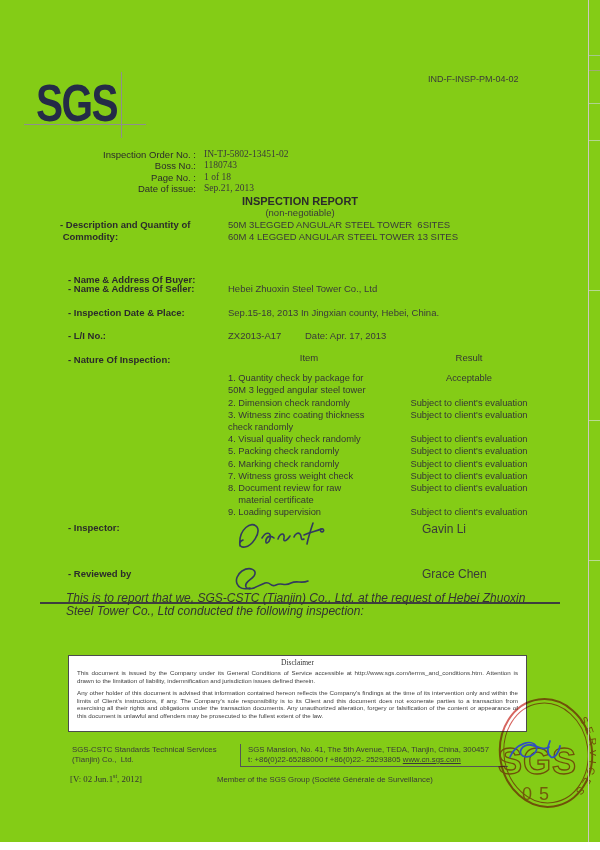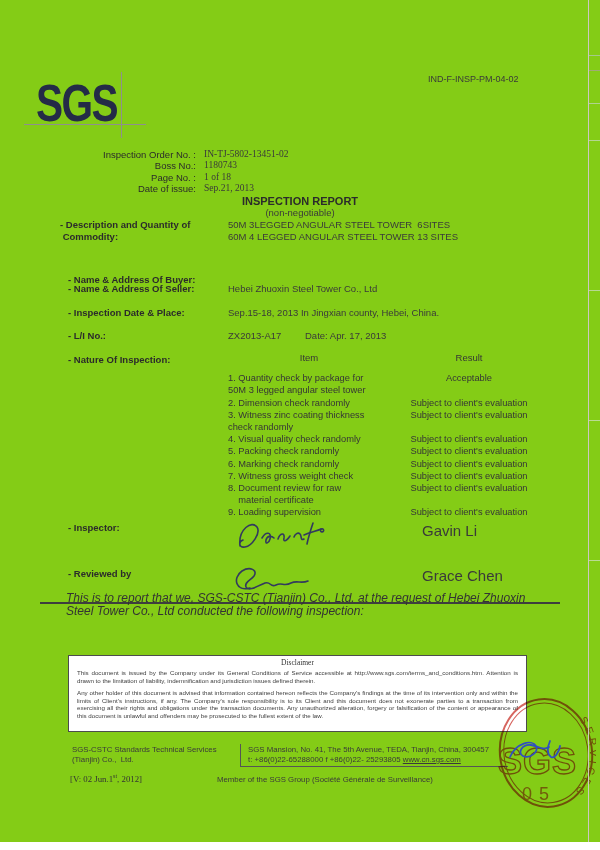--- a/index.html
+++ b/index.html
@@ -30,21 +30,21 @@
   .val{font-size:9.5px;line-height:12px;color:#3a3a3a;}
 
   
   .itab{left:228px;top:352px;width:320px;font-size:9.3px;line-height:12.2px;}
   .itab .trow{display:flex;align-items:flex-start;}
   .itab .ci{width:162px;white-space:pre-wrap;}
   .itab .cr{width:158px;text-align:center;}
   .itab .thead{font-size:9.5px;margin-bottom:8px;}
   .itab .thead .ci{text-align:center;}
 
-  .sig-name{font-size:15px;color:#3a3a3a;}
+  .sig-name{font-size:12px;color:#3a3a3a;}
 
   .hr-main{left:40px;top:602px;width:520px;height:2px;background:#3e3e3e;}
   .statement{left:66px;top:592px;width:486px;font-size:12px;line-height:13px;color:#333;font-style:italic;}
 
   
   .disc{left:68px;top:655px;width:459px;height:77px;border:1px solid #4c4c4c;background:#fff;
         box-sizing:border-box;padding:2px 8px 0 8px;}
   .disc-title{text-align:center;font-family:"Liberation Serif",serif;font-size:7.5px;color:#333;}
   .disc p{margin:2px 0 0 0;font-size:6.2px;line-height:7.6px;text-align:justify;color:#3d3d3d;}
   .disc p.p2{margin-top:5px;}

